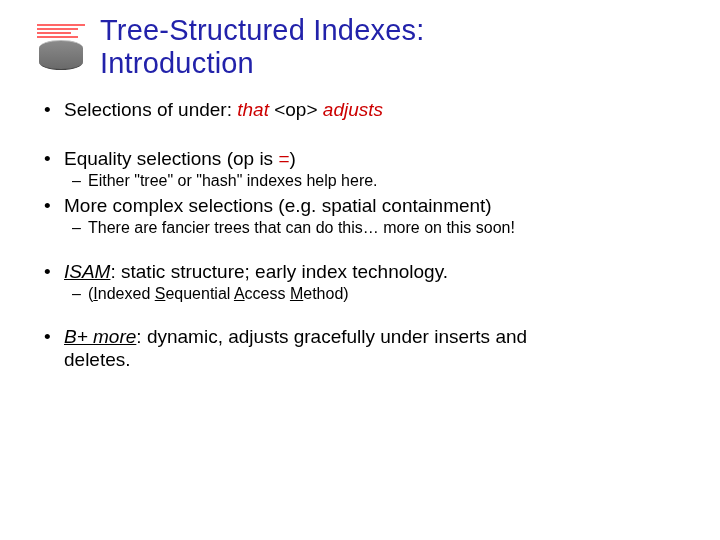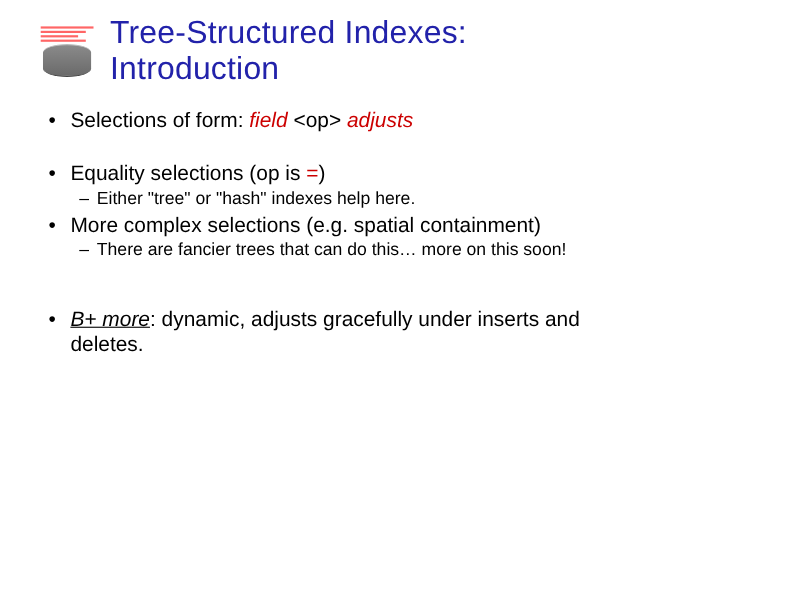--- a/index.html
+++ b/index.html
@@ -112,21 +112,21 @@
         <div class="paper-line mid"></div>
       </div>
       <div class="db"></div>
     </div>
     <h1 class="title" data-name="page-title">Tree-Structured Indexes: Introduction</h1>
   </div>
 
   <ul class="top" data-name="bullet-list">
 
     <li data-name="bullet-selections-form">
-      <span data-name="text">Selections of form: </span><span class="red italic" data-name="text-field">field</span><span data-name="text"> &lt;op&gt; </span><span class="red italic" data-name="text-constant">adjusts</span>
+      <span data-name="text">Selections of under: </span><span class="red italic" data-name="text-field">that</span><span data-name="text"> &lt;op&gt; </span><span class="red italic" data-name="text-constant">adjusts</span>
     </li>
 
     <li style="list-style:none;padding:0" data-name="spacer">
         <div class="gap-big"></div>
       </li>
 
     <li data-name="bullet-equality">
       <span data-name="text">Equality selections (op is </span><span class="red" data-name="text-eq">=</span><span data-name="text">)</span>
       <ul class="sub">
         <li data-name="sub-tree-hash">Either "tree" or "hash" indexes help here.</li>
@@ -139,20 +139,28 @@
       <ul class="sub">
         <li data-name="sub-fancier">There are fancier trees that can do this… more on this soon!</li>
       </ul>
     </li>
 
     <li style="list-style:none;padding:0" data-name="spacer">
         <div class="gap-med"></div>
       </li>
 
 
+    <li data-name="bullet-isam">
+      <span class="italic under" data-name="text-isam">ISAM</span><span data-name="text">:  static structure; early index technology.</span>
+      <ul class="sub">
+        <li data-name="sub-isam-expand">
+          <span data-name="text">(</span><span class="under" data-name="text">I</span><span data-name="text">ndexed </span><span class="under" data-name="text">S</span><span data-name="text">equential </span><span class="under" data-name="text">A</span><span data-name="text">ccess </span><span class="under" data-name="text">M</span><span data-name="text">ethod)</span>
+        </li>
+      </ul>
+    </li>
 
     <li style="list-style:none;padding:0" data-name="spacer">
         <div class="gap-med"></div>
       </li>
 
     <li data-name="bullet-bplus">
       <span class="italic under" data-name="text-bplus">B+ more</span><span data-name="text">:  dynamic, adjusts gracefully under inserts and deletes.</span>
     </li>
 
   </ul>

